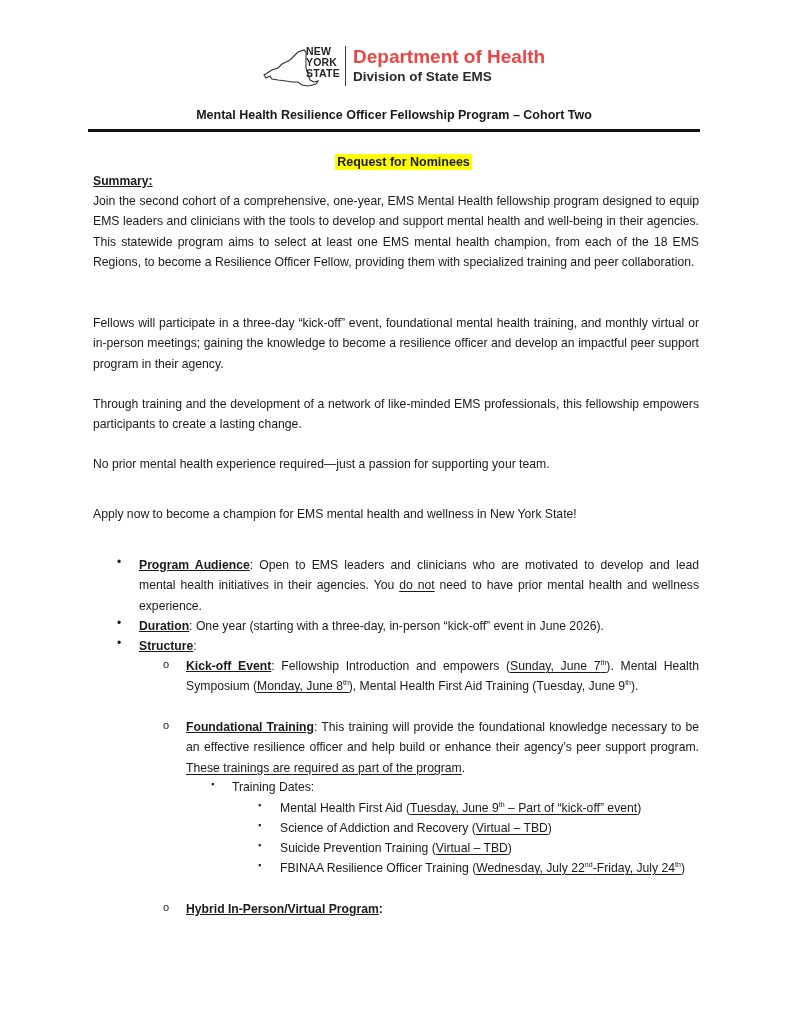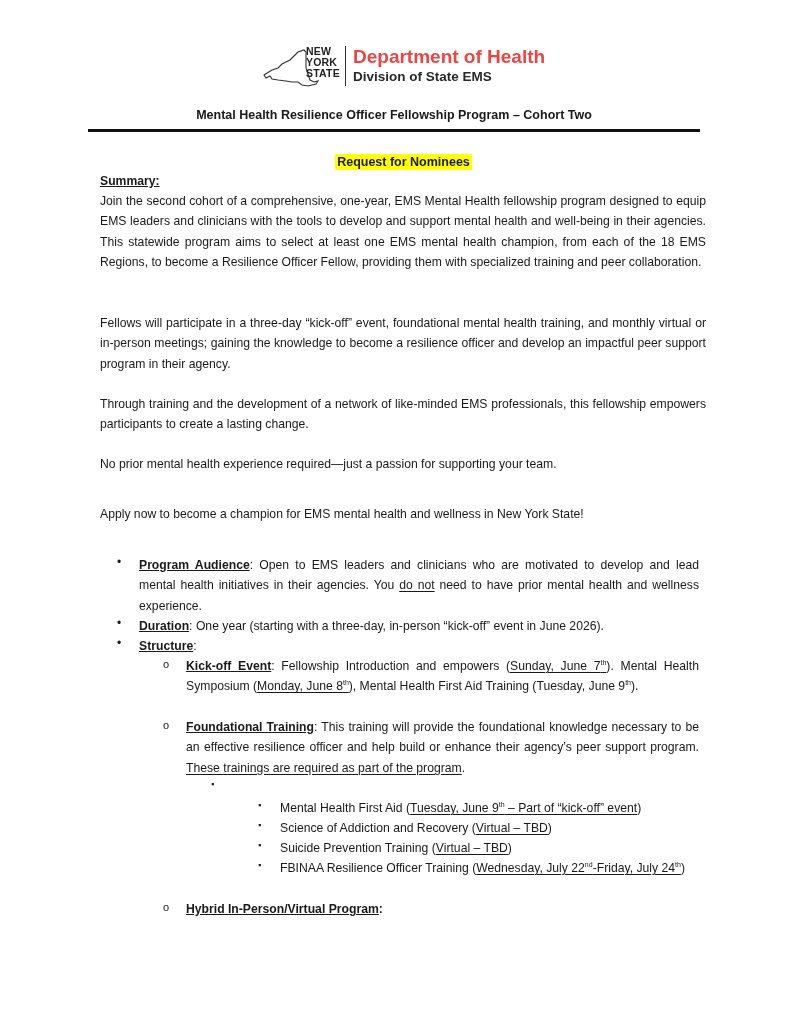--- a/index.html
+++ b/index.html
@@ -24,21 +24,21 @@
     position: absolute; left: 88px; width: 612px; top: 108px; text-align: center;
     font-weight: 700; font-size: 12.5px;
   }
   .title-rule { position: absolute; left: 88px; width: 612px; top: 129px; height: 3px; background: #111; }
 
   .req {
     position: absolute; left: 8px; width: 791px; top: 152px; text-align: center;
   }
   .req span { background: #ffff00; font-weight: 700; font-size: 12.5px; padding: 1px 2px; }
 
-  .body-text { position: absolute; left: 100px; width: 606px; font-size: 12.2px; line-height: 20.4px; }
+  .body-text { position: absolute; left: 93px; width: 606px; font-size: 12.2px; line-height: 20.4px; }
   .justify { text-align: justify; text-align-last: left; }
   .heading { font-weight: 700; text-decoration: underline; }
   u { text-underline-offset: 2px; }
   sup { font-size: 7px; line-height: 0; vertical-align: super; }
 
   .lvl1 { position: absolute; left: 139px; width: 560px; }
   .lvl2 { position: absolute; left: 186px; width: 513px; }
   .lvl3 { position: absolute; left: 232px; width: 467px; }
   .lvl4 { position: absolute; left: 280px; width: 419px; }
   .bullet { position: absolute; font-size: 12px; }
@@ -102,20 +102,21 @@
   <div class="body-text lvl2 justify" style="top:656px;">
     <span class="heading">Kick-off Event</span><span>: Fellowship Introduction and empowers (</span><u><span>Sunday, June 7</span><sup>th</sup></u><span>). Mental Health Symposium (</span><u><span>Monday, June 8</span><sup>th</sup></u><span>), Mental Health First Aid Training (Tuesday, June 9</span><sup>th</sup><span>).</span>
   </div>
 
   <span class="bullet b2" style="top:719px;">o</span>
   <div class="body-text lvl2 justify" style="top:717px;">
     <span class="heading">Foundational Training</span><span>: This training will provide the foundational knowledge necessary to be an effective resilience officer and help build or enhance their agency’s peer support program. </span><u>These trainings are required as part of the program</u><span>.</span>
   </div>
 
   <span class="bullet b3" style="top:779px;">▪</span>
+  <div class="body-text lvl3" style="top:777px;">Training Dates:</div>
 
   <span class="bullet b4" style="top:800px;">▪</span>
   <div class="body-text lvl4" style="top:798px;">
     <span>Mental Health First Aid (</span><u><span>Tuesday, June 9</span><sup>th</sup><span> – Part of “kick-off” event</span></u><span>)</span>
   </div>
 
   <span class="bullet b4" style="top:820px;">▪</span>
   <div class="body-text lvl4" style="top:818px;">
     <span>Science of Addiction and Recovery (</span><u>Virtual – TBD</u><span>)</span>
   </div>

